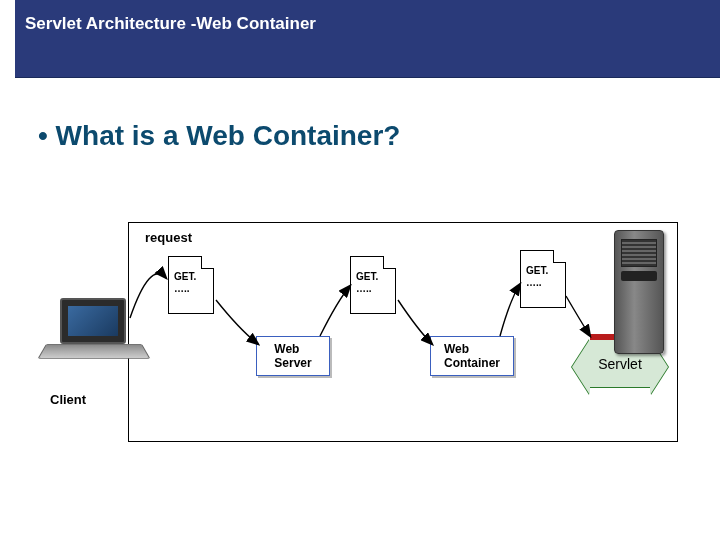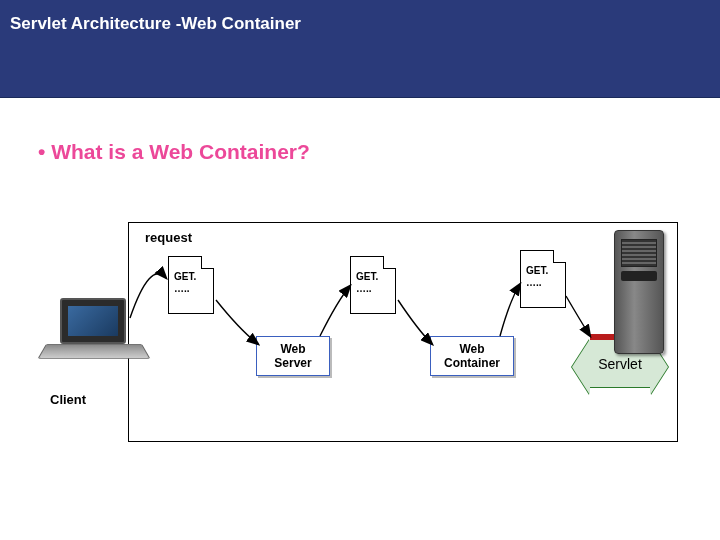--- a/index.html
+++ b/index.html
@@ -7,33 +7,34 @@
     width: 720px;
     height: 540px;
     background: #fff;
     font-family: Verdana, Geneva, sans-serif;
     overflow: hidden;
     position: relative;
   }
   .header {
     background: #2a3a7a;
     color: #fff;
-    height: 98px;
+    height: 78px;
     padding: 14px 10px 0 10px;
     font-weight: bold;
     font-size: 17px;
     border-bottom: 1px solid #1a2a5a;
+    margin-left: 15px;
   }
   .content {
     padding: 42px 30px 0 30px;
   }
   .heading {
-    font-size: 21px;
-    font-weight: bold;
-    color: #ec4899;
+    font-size: 28px;
+    font-weight: bold;
+    color: #0c4a6e;
   }
   .heading::before {
     content: "• ";
     margin-left: 8px;
   }
   .diagram-frame {
     position: absolute;
     left: 128px;
     top: 222px;
     width: 550px;
@@ -87,21 +88,21 @@
   .page .t1 { position:absolute; top:14px; left:5px; font-size:10px; font-weight:bold;}
   .page .t2 { position:absolute; top:26px; left:5px; font-size:10px; font-weight:bold;}
   
   .box {
     position: absolute;
     border: 1px solid #3a5fbf;
     background: #fff;
     box-shadow: 2px 2px 0 #bbb;
     font-size: 12px;
     font-weight: bold;
-    text-align: center;
+    text-align: left;
     display: flex;
     align-items: center;
     justify-content: center;
     padding: 4px 6px;
     line-height: 1.2;
   }
   
   .hex-wrap {
     position: absolute;
     width: 96px;

